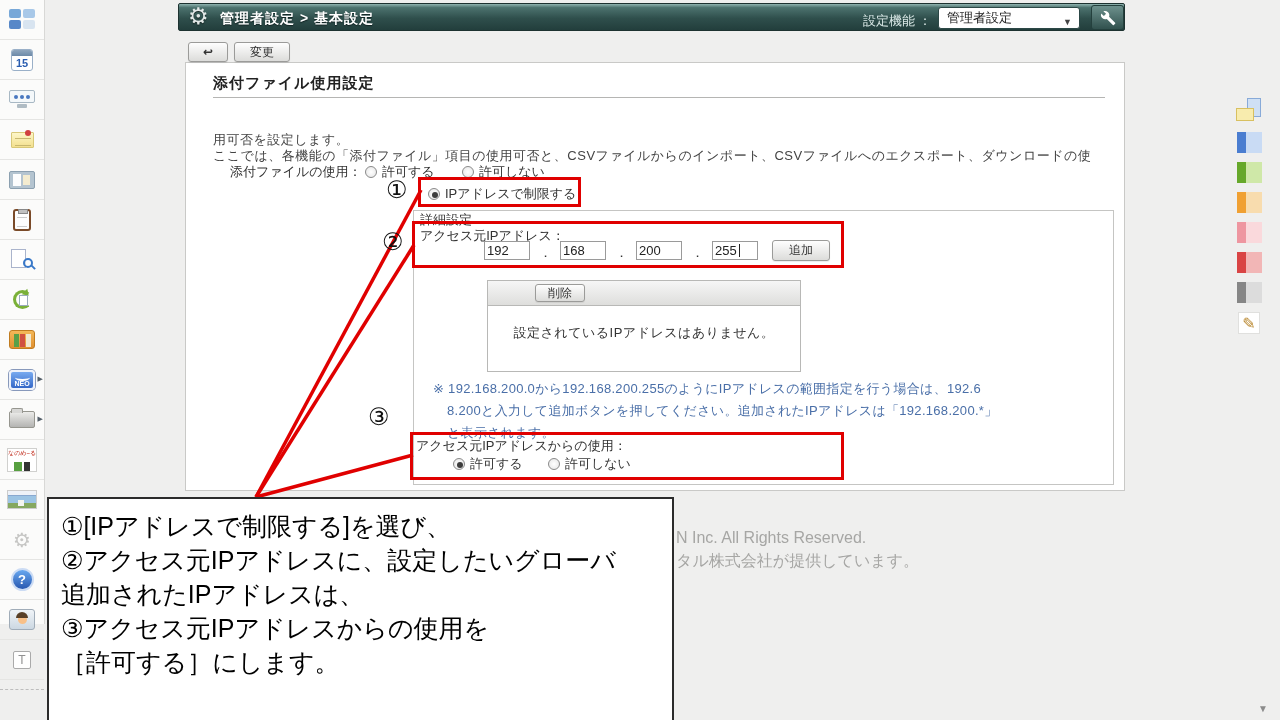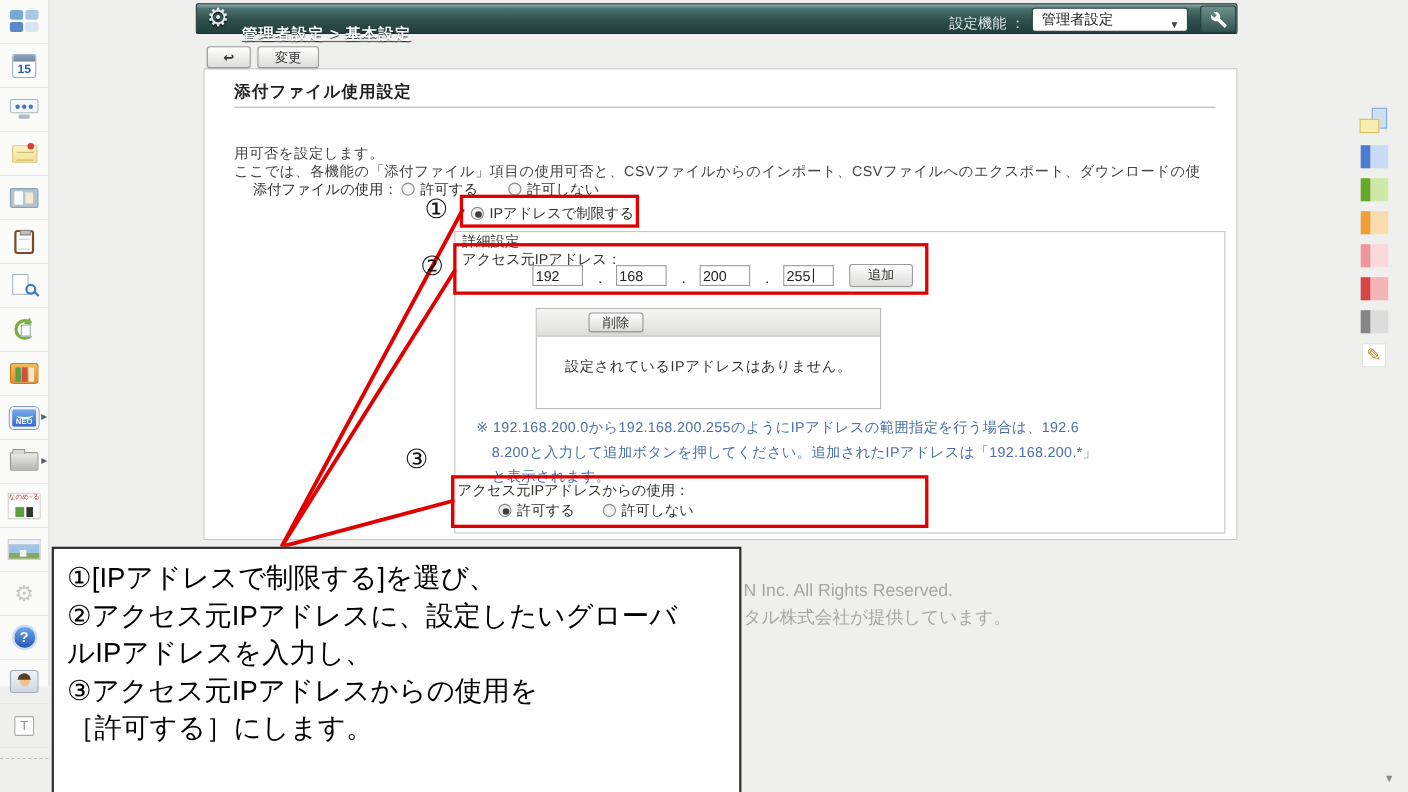--- a/index.html
+++ b/index.html
@@ -58,21 +58,21 @@
   .ic-gear2 { font-size:20px; color:#c6c6c4; line-height:20px; }
   .ic-help { width:23px; height:23px; border-radius:50%; background:linear-gradient(#68a8f0,#2858b0); border:2px solid #ccdcf4; color:#fff; font-weight:bold; font-size:13px; display:flex; align-items:center; justify-content:center; }
   .ic-sup { width:26px; height:21px; border-radius:3px; background:linear-gradient(#f0f4f8,#ccd8e2); border:1px solid #a0acb8; position:relative; }
   .ic-sup::before { content:""; position:absolute; left:8px; top:5px; width:9px; height:9px; border-radius:50%; background:#f8c088; }
   .ic-sup::after { content:""; position:absolute; left:6px; top:2px; width:12px; height:6px; border-radius:6px 6px 0 0; background:#584028; }
   .ic-T { width:18px; height:18px; background:#fefefe; border:1px solid #aaa; border-radius:2px; color:#909090; font-size:12px; display:flex; align-items:center; justify-content:center; }
 
   
   #appbar { position:absolute; left:178px; top:3px; width:947px; height:28px; border-radius:2px; border:1px solid #1d3230; background:linear-gradient(#8fb3af 0%, #4c726e 14%, #2f4f4c 55%, #223e3c 100%); z-index:10; }
   #appbar .gear { position:absolute; left:9px; top:-1px; font-size:23px; color:#e2e8e7; text-shadow:0 1px 1px #132422; }
-  #appbar .title { position:absolute; left:41px; top:18px; font-size:14px; font-weight:bold; color:#ffffff; letter-spacing:1px; text-shadow:0 1px 1px #122;text-decoration:underline; }
+  #appbar .title { position:absolute; left:41px; top:6px; font-size:14px; font-weight:bold; color:#ffffff; letter-spacing:1px; text-shadow:0 1px 1px #122; }
   #appbar .fn-label { position:absolute; left:684px; top:8px; font-size:13px; color:#dceae8; }
   #appbar .fn-select { position:absolute; left:759px; top:3px; width:142px; height:22px; background:#ffffff; border:1px solid #2c4846; border-radius:3px; font-size:13px; color:#222; line-height:20px; padding-left:8px; }
   #appbar .fn-select .dd { position:absolute; right:7px; top:4px; font-size:9px; color:#444; }
   #appbar .wrench-btn { position:absolute; left:912px; top:1px; width:33px; height:25px; border-radius:3px; border:1px solid #24403d; background:linear-gradient(#6d918d,#31514e); display:flex; align-items:center; justify-content:center; }
 
   
   .btn { background:linear-gradient(#fefefe,#dcdcda); border:1px solid #9b9b99; border-radius:3px; color:#333; font-size:12px; text-align:center; box-shadow:0 1px 1px rgba(0,0,0,.08); }
   #btn-back { position:absolute; left:188px; top:42px; width:40px; height:20px; line-height:18px; font-weight:bold; z-index:10; }
   #btn-change { position:absolute; left:234px; top:42px; width:56px; height:20px; line-height:18px; z-index:10; }
 
@@ -314,19 +314,19 @@
   <div class="red-box" style="left:418px; top:177px; width:163px; height:30px;"></div>
   <div class="red-box" style="left:412px; top:221px; width:432px; height:47px;"></div>
   <div class="red-box" style="left:410px; top:432px; width:434px; height:48px;"></div>
   <div class="circ-num" style="left:386px; top:176px;">①</div>
   <div class="circ-num" style="left:382px; top:228px;">②</div>
   <div class="circ-num" style="left:368px; top:403px;">③</div>
 
   <div id="ann-box">
     <div class="ln">①[IPアドレスで制限する]を選び、</div>
     <div class="ln">②アクセス元IPアドレスに、設定したいグローバ</div>
-    <div class="ln">ルIPアドレスを入力し、</div>
+    <div class="ln">追加されたIPアドレスは、</div>
     <div class="ln">③アクセス元IPアドレスからの使用を</div>
     <div class="ln">［許可する］にします。</div>
   </div>
 
   <div id="scroll-arrow">▼</div>
 </div>
 
 </body></html>

